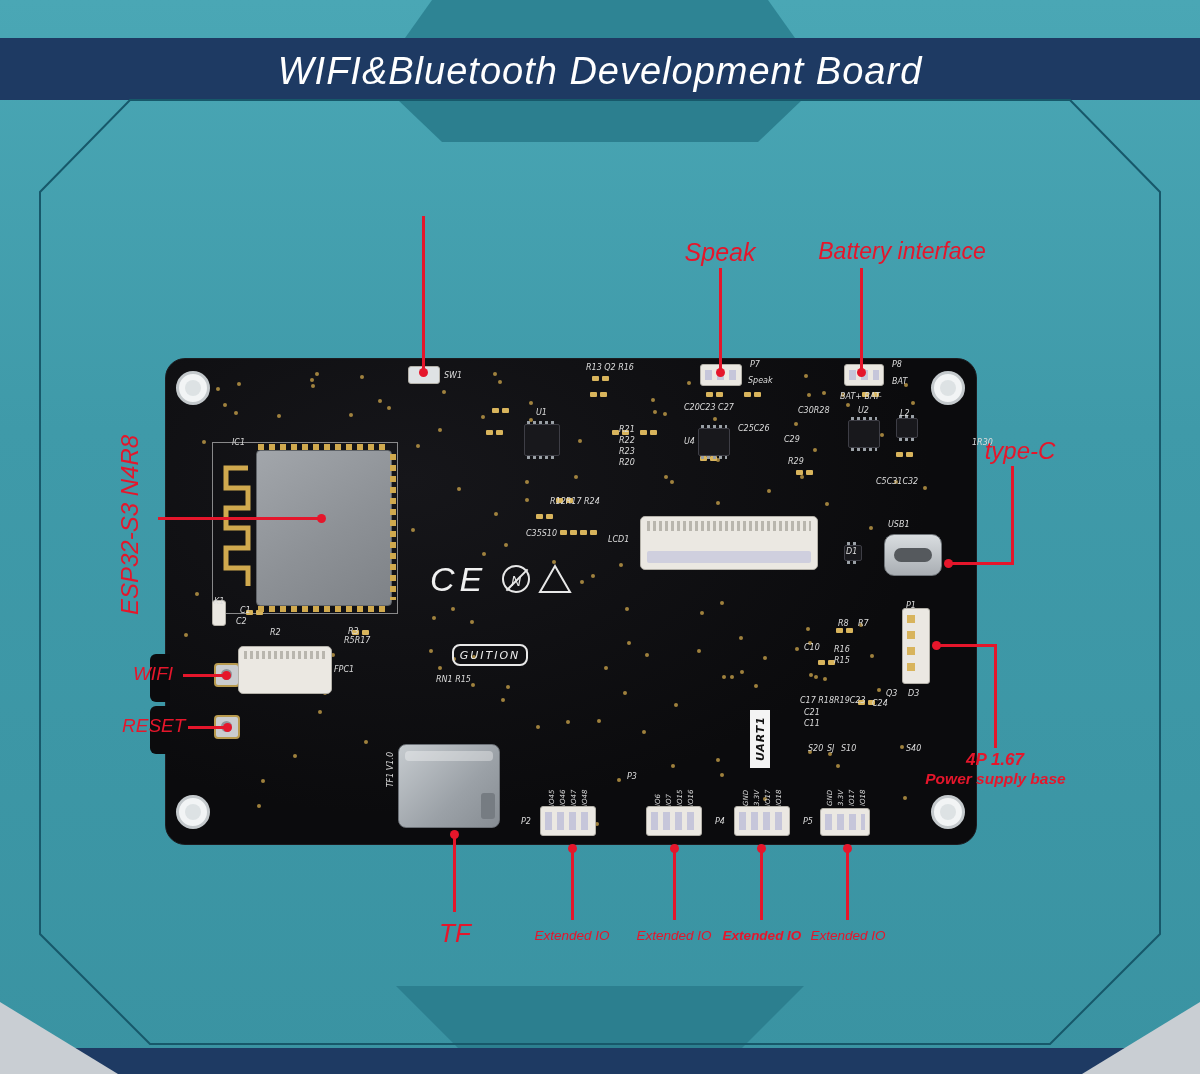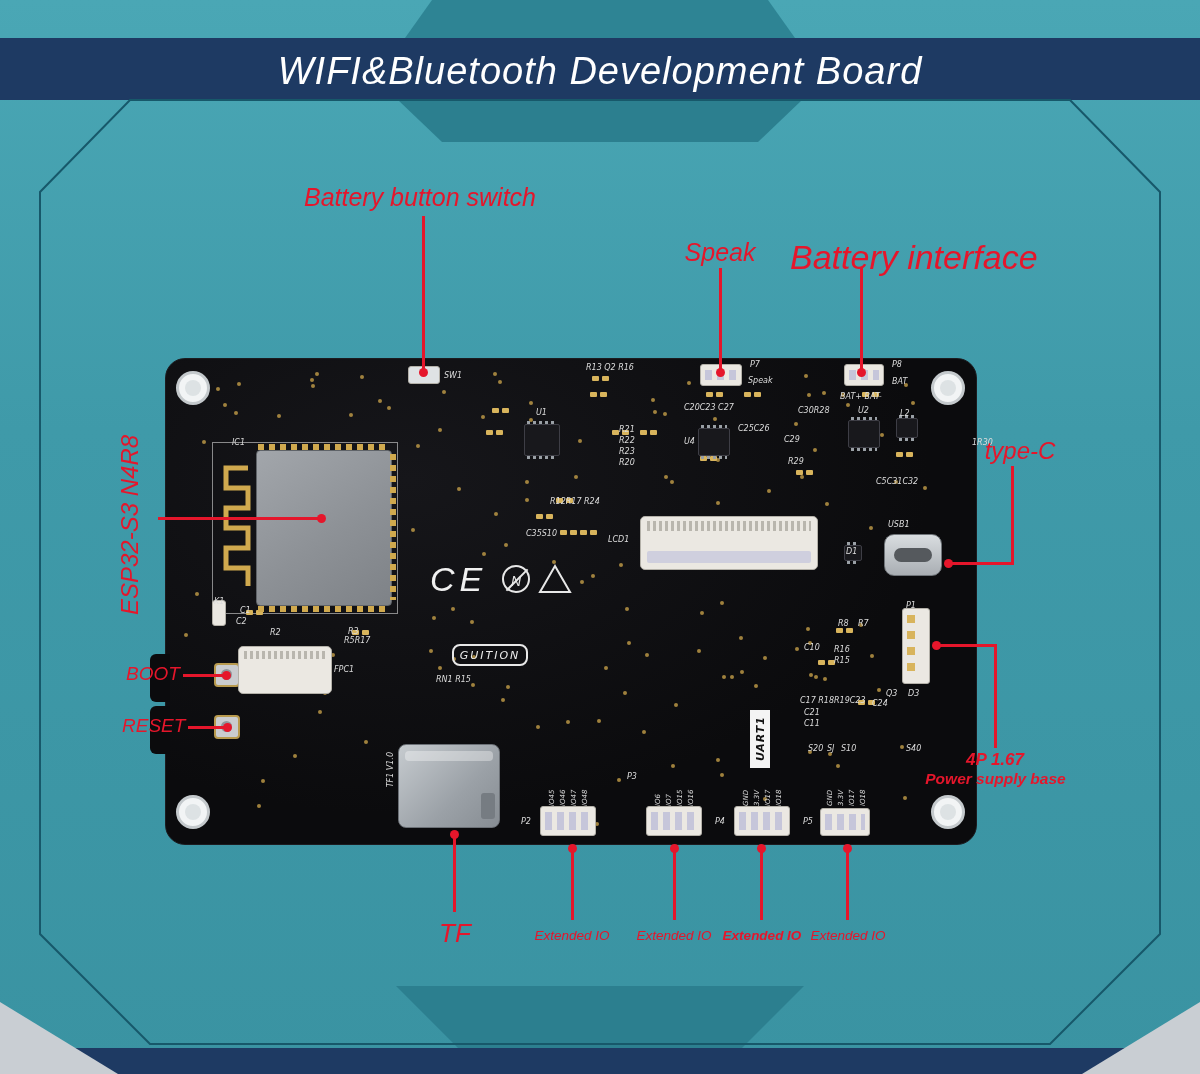--- a/index.html
+++ b/index.html
@@ -159,42 +159,41 @@
       <div class="pins"></div>
     </div>
 
   <div class="ce-text">CE</div>
   <div class="sym-circle">N</div>
   <svg style="position:absolute;left:538px;top:563px;z-index:6;" width="34" height="32">
     <polygon points="17,3 32,29 2,29" fill="none" stroke="#e8e8e8" stroke-width="2"></polygon>
   </svg>
   <div class="brand-box">GUITION</div>
 
-  <div class="red-label" style="left:270px;top:183px;width:300px;font-size:25px;">Battery button switch</div>
   <div class="red-line" style="left:422px;top:216px;width:3px;height:154px;"></div>
   <div class="red-dot" style="left:419px;top:368px;"></div>
 
   <div class="red-label" style="left:670px;top:238px;width:100px;font-size:25px;">Speak</div>
   <div class="red-line" style="left:719px;top:268px;width:3px;height:102px;"></div>
   <div class="red-dot" style="left:716px;top:368px;"></div>
 
-  <div class="red-label" style="left:790px;top:238px;width:224px;font-size:34px;">Battery interface</div>
+  <div class="red-label" style="left:790px;top:238px;width:224px;font-size:23px;">Battery interface</div>
   <div class="red-line" style="left:860px;top:268px;width:3px;height:102px;"></div>
   <div class="red-dot" style="left:857px;top:368px;"></div>
 
   <div class="red-label v-label" style="left:116px;top:410px;width:36px;height:230px;font-size:24px;">ESP32-S3 N4R8</div>
   <div class="red-line" style="left:158px;top:517px;width:164px;height:3px;"></div>
   <div class="red-dot" style="left:317px;top:514px;"></div>
 
   <div class="red-label" style="left:970px;top:437px;width:100px;font-size:24px;">type-C</div>
   <div class="red-line" style="left:1011px;top:466px;width:3px;height:99px;"></div>
   <div class="red-line" style="left:949px;top:562px;width:64px;height:3px;"></div>
   <div class="red-dot" style="left:944px;top:559px;"></div>
 
-  <div class="red-label" style="left:126px;top:663px;width:54px;font-size:19px;">BOOT</div>
+  <div class="red-label" style="left:126px;top:663px;width:54px;font-size:19px;">WIFI</div>
   <div class="red-line" style="left:183px;top:674px;width:42px;height:3px;"></div>
   <div class="red-dot" style="left:222px;top:671px;"></div>
 
   <div class="red-label" style="left:122px;top:715px;width:62px;font-size:19px;">RESET</div>
   <div class="red-line" style="left:188px;top:726px;width:38px;height:3px;"></div>
   <div class="red-dot" style="left:223px;top:723px;"></div>
 
   <div class="red-line" style="left:937px;top:644px;width:60px;height:3px;"></div>
   <div class="red-line" style="left:994px;top:644px;width:3px;height:104px;"></div>
   <div class="red-dot" style="left:932px;top:641px;"></div>

